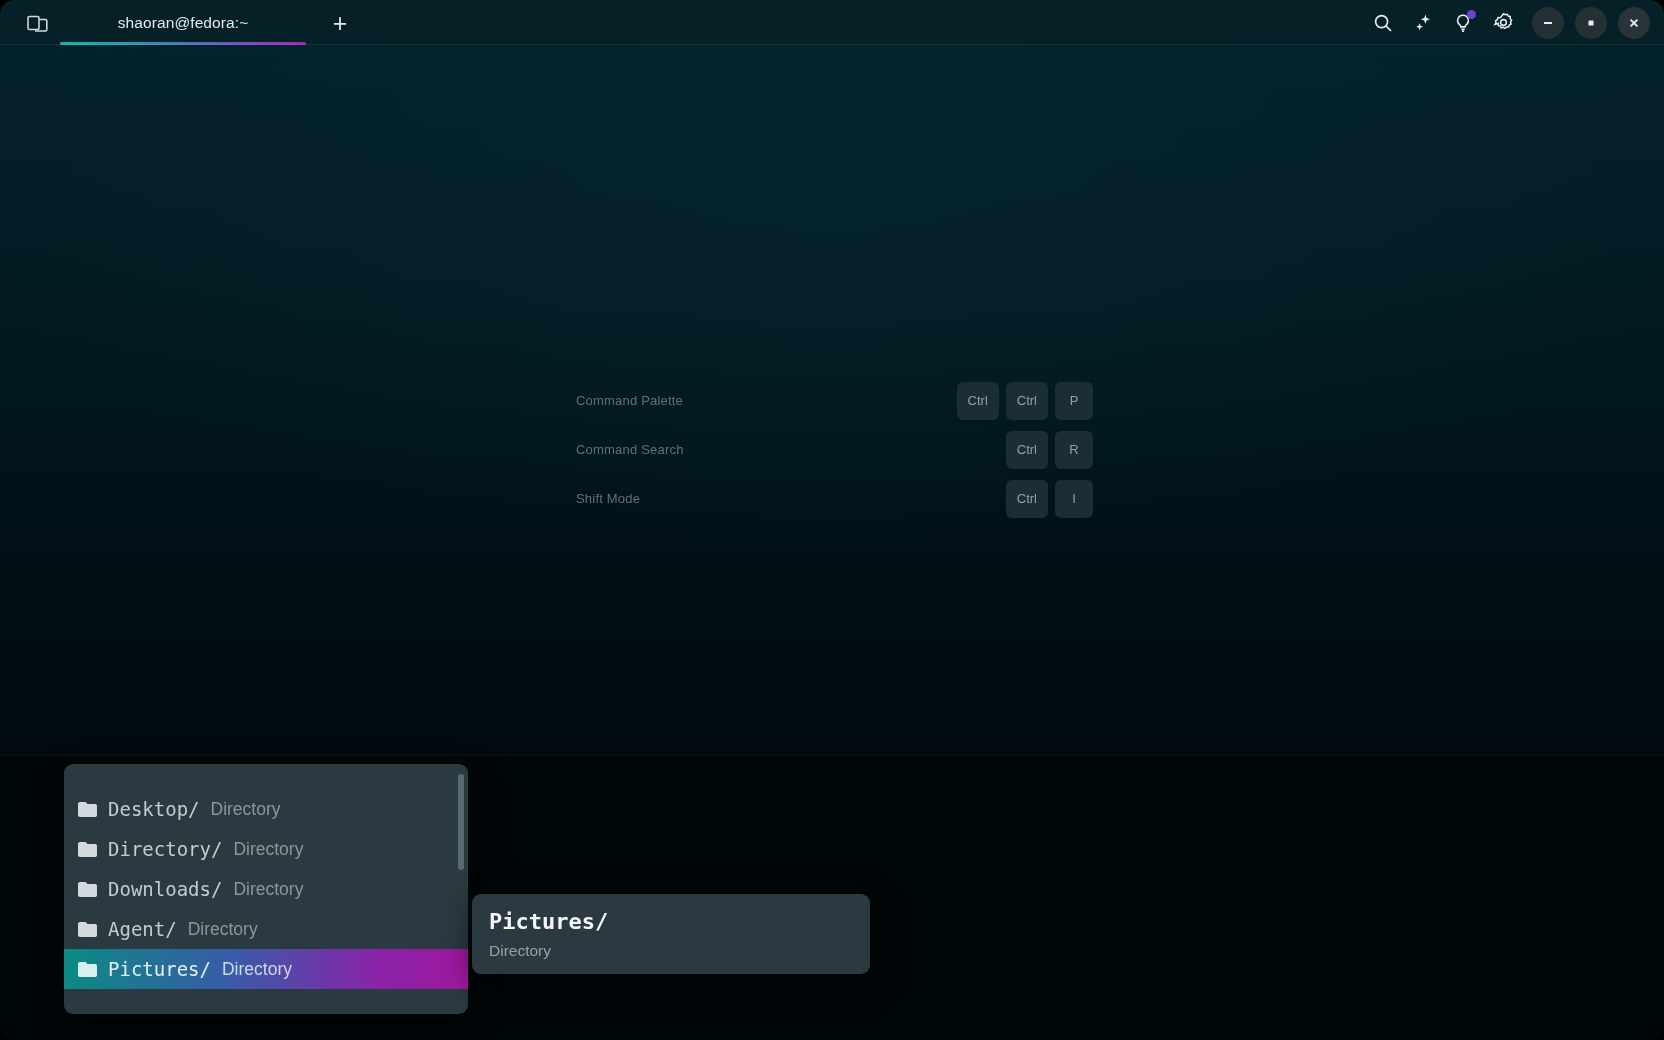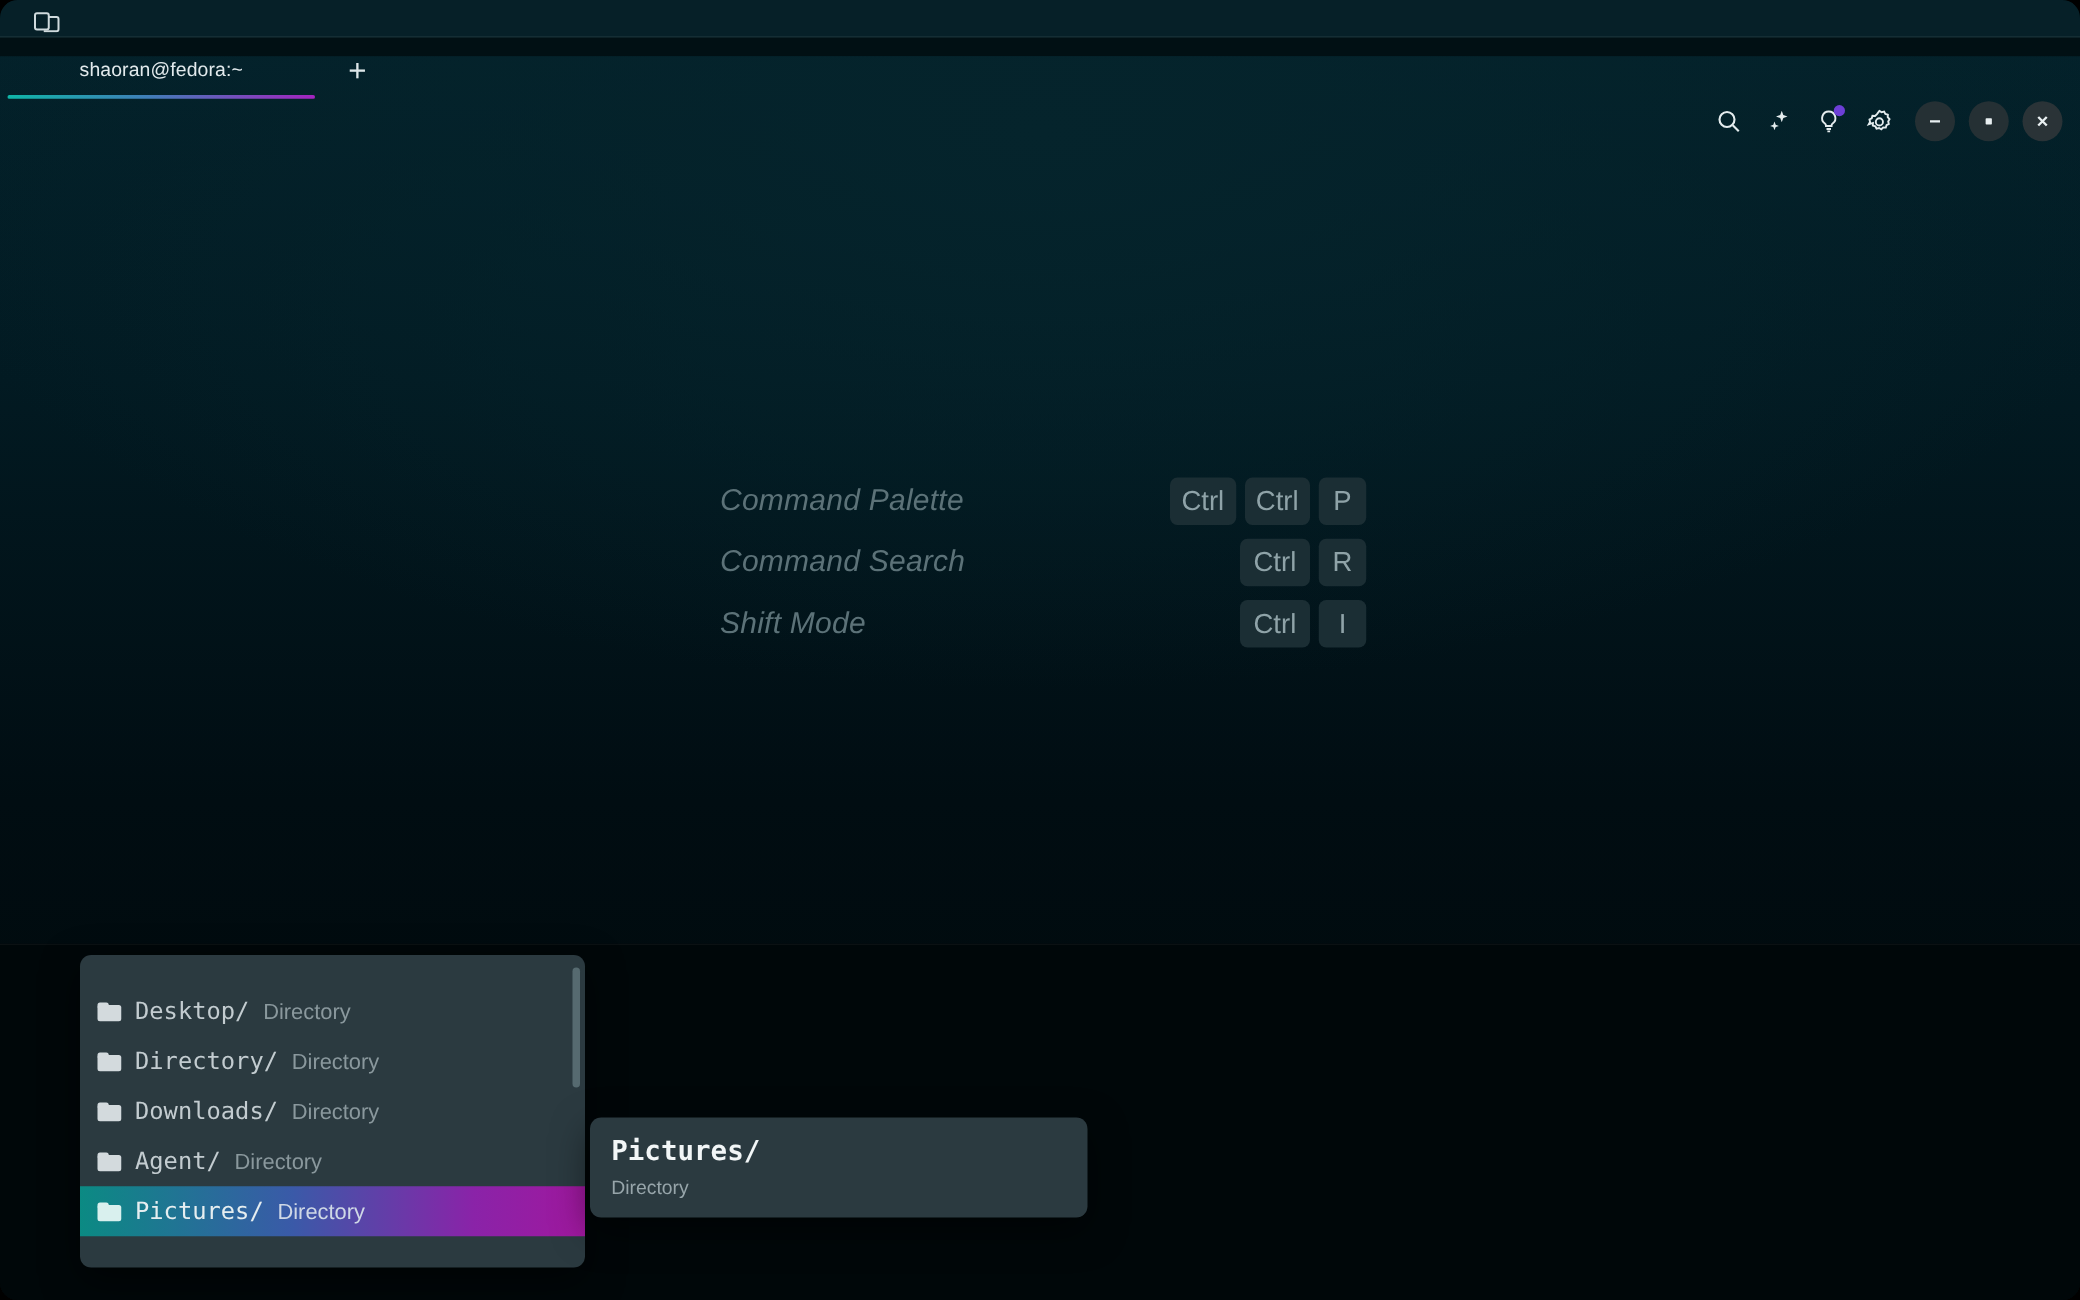--- a/index.html
+++ b/index.html
@@ -20,27 +20,27 @@
     background: #011014;
     border-radius: 14px;
     overflow: hidden;
   }
 
   
   #titlebar {
     position: absolute;
     top: 0; left: 0;
     width: 1664px;
-    height: 30px;
+    height: 45px;
     background: #062028;
     border-top-left-radius: 14px;
     border-top-right-radius: 14px;
     display: flex;
+    align-items: center;
     z-index: 40;
-    flex-direction: column;
   }
   #titlebar::after {
     content: "";
     position: absolute;
     left: 0; right: 0; bottom: 0;
     height: 1px;
     background: rgba(255,255,255,0.08);
   }
 
   .tb-icon-btn {
@@ -143,36 +143,35 @@
     flex-direction: column;
     gap: 8px;
   }
   .hint-row {
     display: flex;
     align-items: center;
     height: 41px;
   }
   .hint-label {
     width: 360px;
-    font-size: 24px;
+    font-size: 13px;
     color: #5c7278;
     letter-spacing: .2px;
-    font-style: italic;
   }
   .hint-keys {
     display: flex;
     gap: 7px;
     justify-content: flex-end;
     width: 157px;
   }
   .key {
     background: #1b2e34;
     color: #8fa3a8;
     border-radius: 6px;
-    font-size: 22px;
+    font-size: 13px;
     height: 38px;
     min-width: 38px;
     padding: 0 11px;
     display: flex;
     align-items: center;
     justify-content: center;
   }
 
   
   #ellipsis {

